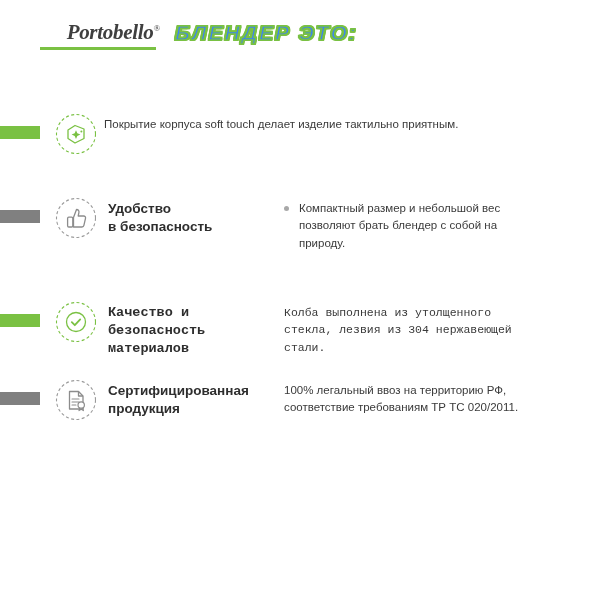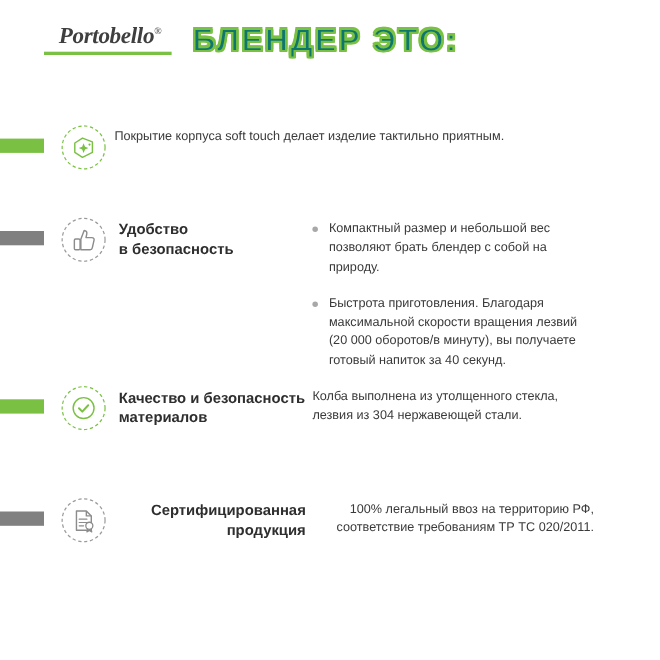--- a/index.html
+++ b/index.html
@@ -22,21 +22,21 @@
     position: relative;
     height: 78px;
     display: flex;
     align-items: center;
   }
   .brand {
     position: absolute;
     left: 40px;
     top: 22px;
     width: 120px;
-    text-align: center;
+    text-align: right;
   }
   .brand-word {
     font-family: "Liberation Serif", serif;
     font-style: italic;
     font-weight: bold;
     font-size: 21px;
     color: #3f3f3f;
     letter-spacing: -0.3px;
     line-height: 1;
     white-space: nowrap;
@@ -50,31 +50,32 @@
   .brand-rule {
     margin-top: 4px;
     height: 3px;
     background: #7ac143;
     width: 116px;
   }
   .header-title {
     position: absolute;
     left: 175px;
     top: 21px;
-    font-size: 29px;
+    font-size: 21px;
     font-weight: bold;
     letter-spacing: 2px;
-    color: #0f766e;
+    color: #3b82f6;
     -webkit-text-stroke: 1.6px #7ac143;
     text-shadow:
       -1.4px 0 #7ac143, 1.4px 0 #7ac143,
       0 -1.4px #7ac143, 0 1.4px #7ac143,
       -1.4px -1.4px #7ac143, 1.4px -1.4px #7ac143,
       -1.4px 1.4px #7ac143, 1.4px 1.4px #7ac143;
     white-space: nowrap;
+    font-style: italic;
   }
 
   
   .rows {
     position: relative;
     padding-top: 16px;
   }
   .row {
     position: relative;
     display: flex;
@@ -135,22 +136,22 @@
     position: absolute;
     left: 0; top: 6px;
     width: 5px; height: 5px;
     border-radius: 50%;
     background: #a8a8a8;
   }
 
   
   .row-1 { margin-top: 18px; }
   .row-2 { margin-top: 22px; }
-  .row-3 { margin-top: 12px; }
-  .row-4 { margin-top: 40px; text-align: right; }
+  .row-3 { margin-top: 42px; font-family: Liberation Mono, monospace; }
+  .row-4 { margin-top: 16px; }
 </style>
 </head>
 <body>
 
 <div id="page">
 
   <div class="header">
     <div class="brand">
       <div class="brand-word"><span>Portobello</span><sup>®</sup></div>
       <div class="brand-rule"></div>
@@ -185,24 +186,20 @@
         </svg>
       </div>
       <div class="feature-title">
         <div>Удобство</div>
         <div>в безопасность</div>
       </div>
       <div class="feature-body">
         <div class="bullet-item">
           <span class="bullet-dot"></span>
           <span>Компактный размер и небольшой вес позволяют брать блендер с собой на природу.</span>
-        </div>
-        <div class="bullet-item">
-          <span class="bullet-dot"></span>
-          <span>Быстрота приготовления. Благодаря максимальной скорости вращения лезвий (20 000 оборотов/в минуту), вы получаете готовый напиток за 40 секунд.</span>
         </div>
       </div>
     </div>
 
     <div class="row row-3">
       <div class="bar green"></div>
       <div class="icon-wrap">
         <svg width="42" height="42" viewBox="0 0 42 42">
           <circle cx="21" cy="21" r="19.5" fill="none" stroke="#7ac143" stroke-width="1.1" stroke-dasharray="3 2.4"></circle>
           <circle cx="21" cy="21" r="9.5" fill="none" stroke="#7ac143" stroke-width="1.3"></circle>

